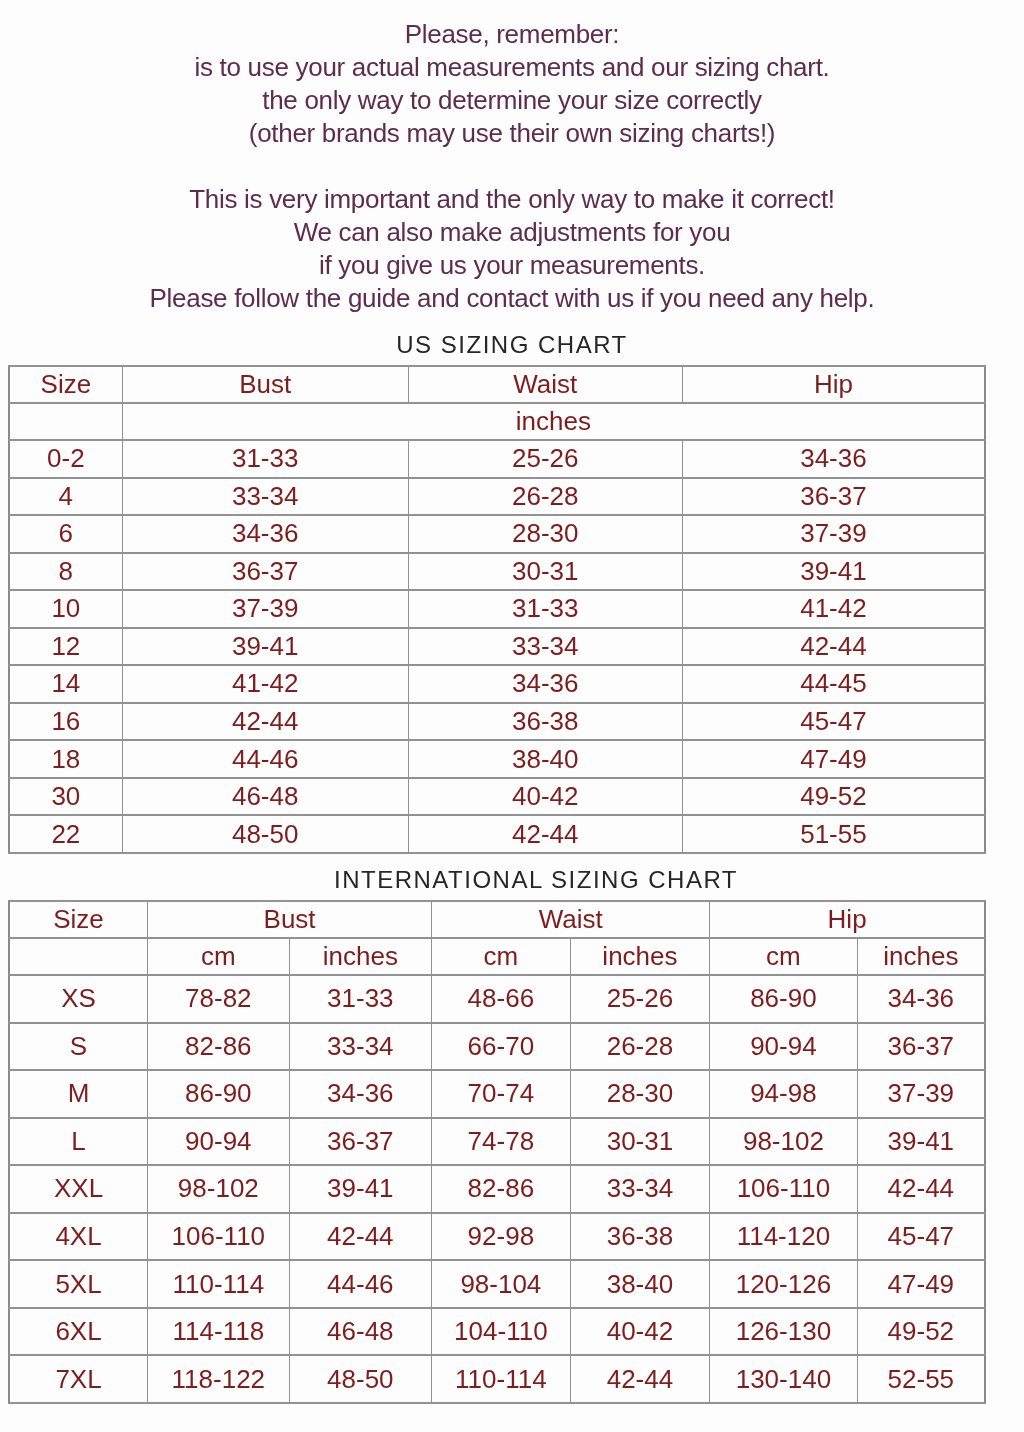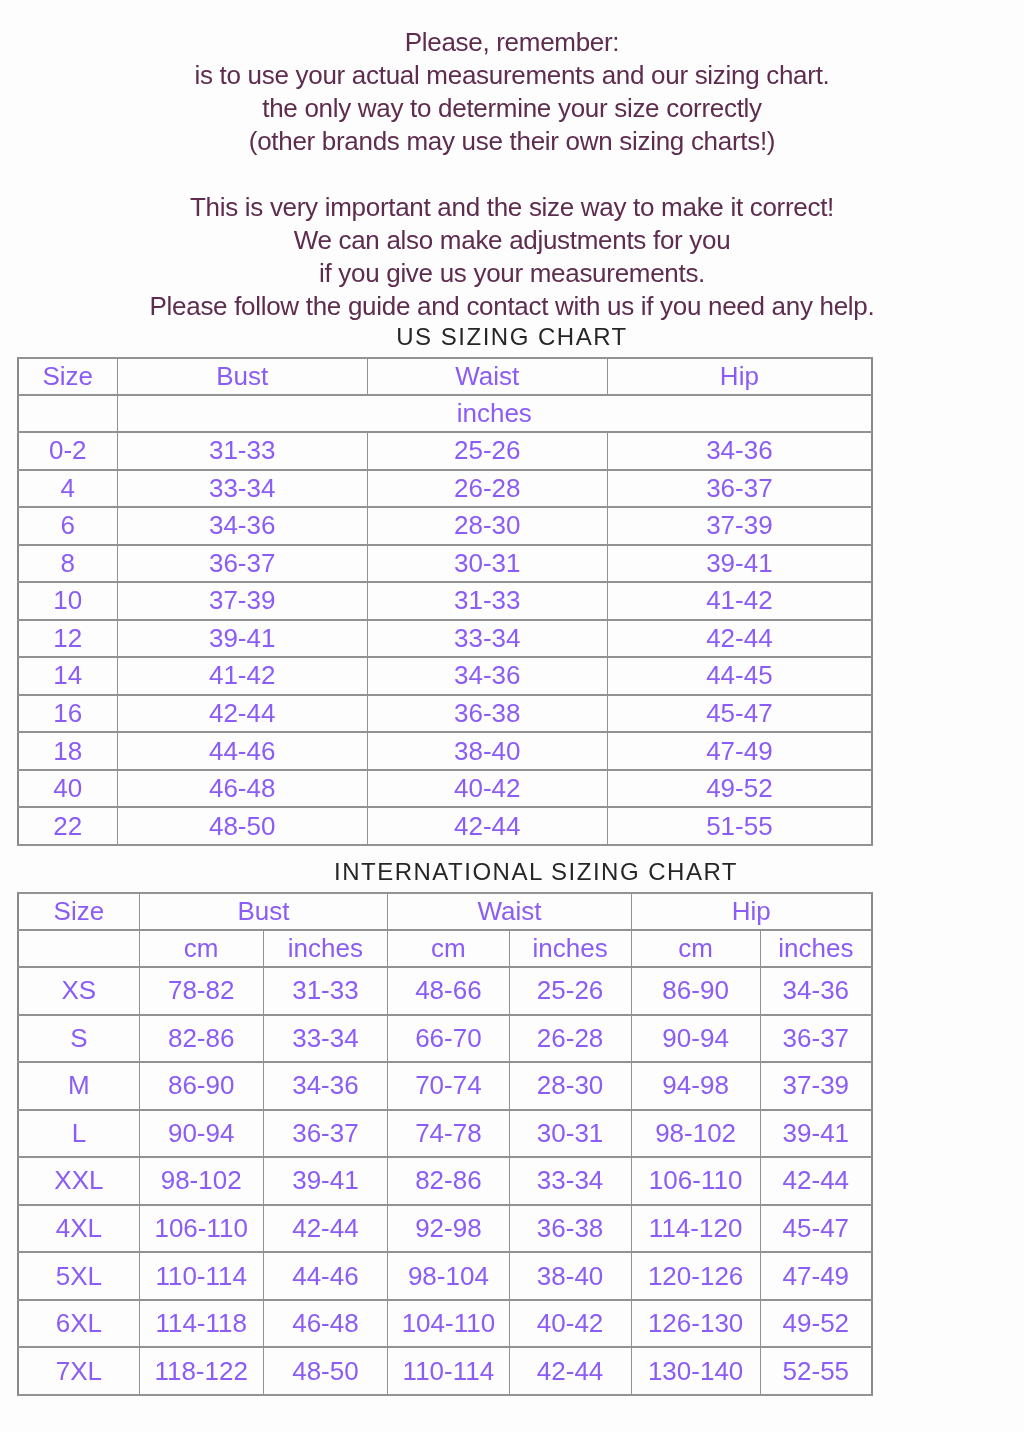--- a/index.html
+++ b/index.html
@@ -5,45 +5,45 @@
   * { margin: 0; padding: 0; box-sizing: border-box; }
   html, body { background: #ffffff; }
   body {
     width: 1024px;
     height: 1432px;
     overflow: hidden;
     font-family: "Liberation Sans", sans-serif;
     background: #fdfdfd;
   }
   .intro {
-    padding-top: 26px;
+    padding-top: 18px;
     text-align: center;
     color: #5e2c4e;
     font-size: 26px;
     line-height: 33px;
     letter-spacing: -0.3px;
     font-weight: 300;
   }
   .intro .group2 { margin-top: 33px; }
   .chart-title {
     text-align: center;
     color: #262626;
     font-size: 24px;
     letter-spacing: 1.5px;
     font-weight: 300;
-    margin-top: 0;
+    margin-top: 16px;
     margin-bottom: 6px;
   }
   .chart-title.second { margin-top: 12px; margin-left: 48px; }
   table {
-    width: 856px;
-    margin-left: 17px;
+    width: 978px;
+    margin-left: 8px;
     border-collapse: collapse;
     table-layout: fixed;
-    color: #8b5cf6;
+    color: #7f1d1d;
     font-size: 26px;
     font-weight: 300;
   }
   table.us-table { height: 489px; }
   table.intl-table { height: 504px; }
   th, td {
     border: 1px solid #929292;
     border-top-width: 2px;
     border-bottom-width: 2px;
     text-align: center;
@@ -57,21 +57,21 @@
 </style>
 </head>
 <body>
 
 <div class="intro">
   <div>Please, remember:</div>
   <div>is to use your actual measurements and our sizing chart.</div>
   <div>the only way to determine your size correctly</div>
   <div>(other brands may use their own sizing charts!)</div>
   <div class="group2">
-    <div>This is very important and the size way to make it correct!</div>
+    <div>This is very important and the only way to make it correct!</div>
     <div>We can also make adjustments for you</div>
     <div>if you give us your measurements.</div>
     <div>Please follow the guide and contact with us if you need any help.</div>
   </div>
 </div>
 
 <div class="chart-title">US SIZING CHART</div>
 
 <table class="us-table">
   <colgroup>
@@ -141,21 +141,21 @@
         <td>36-38</td>
         <td>45-47</td>
       </tr>
       <tr>
         <td>18</td>
         <td>44-46</td>
         <td>38-40</td>
         <td>47-49</td>
       </tr>
       <tr>
-        <td>40</td>
+        <td>30</td>
         <td>46-48</td>
         <td>40-42</td>
         <td>49-52</td>
       </tr>
       <tr>
         <td>22</td>
         <td>48-50</td>
         <td>42-44</td>
         <td>51-55</td>
       </tr>

